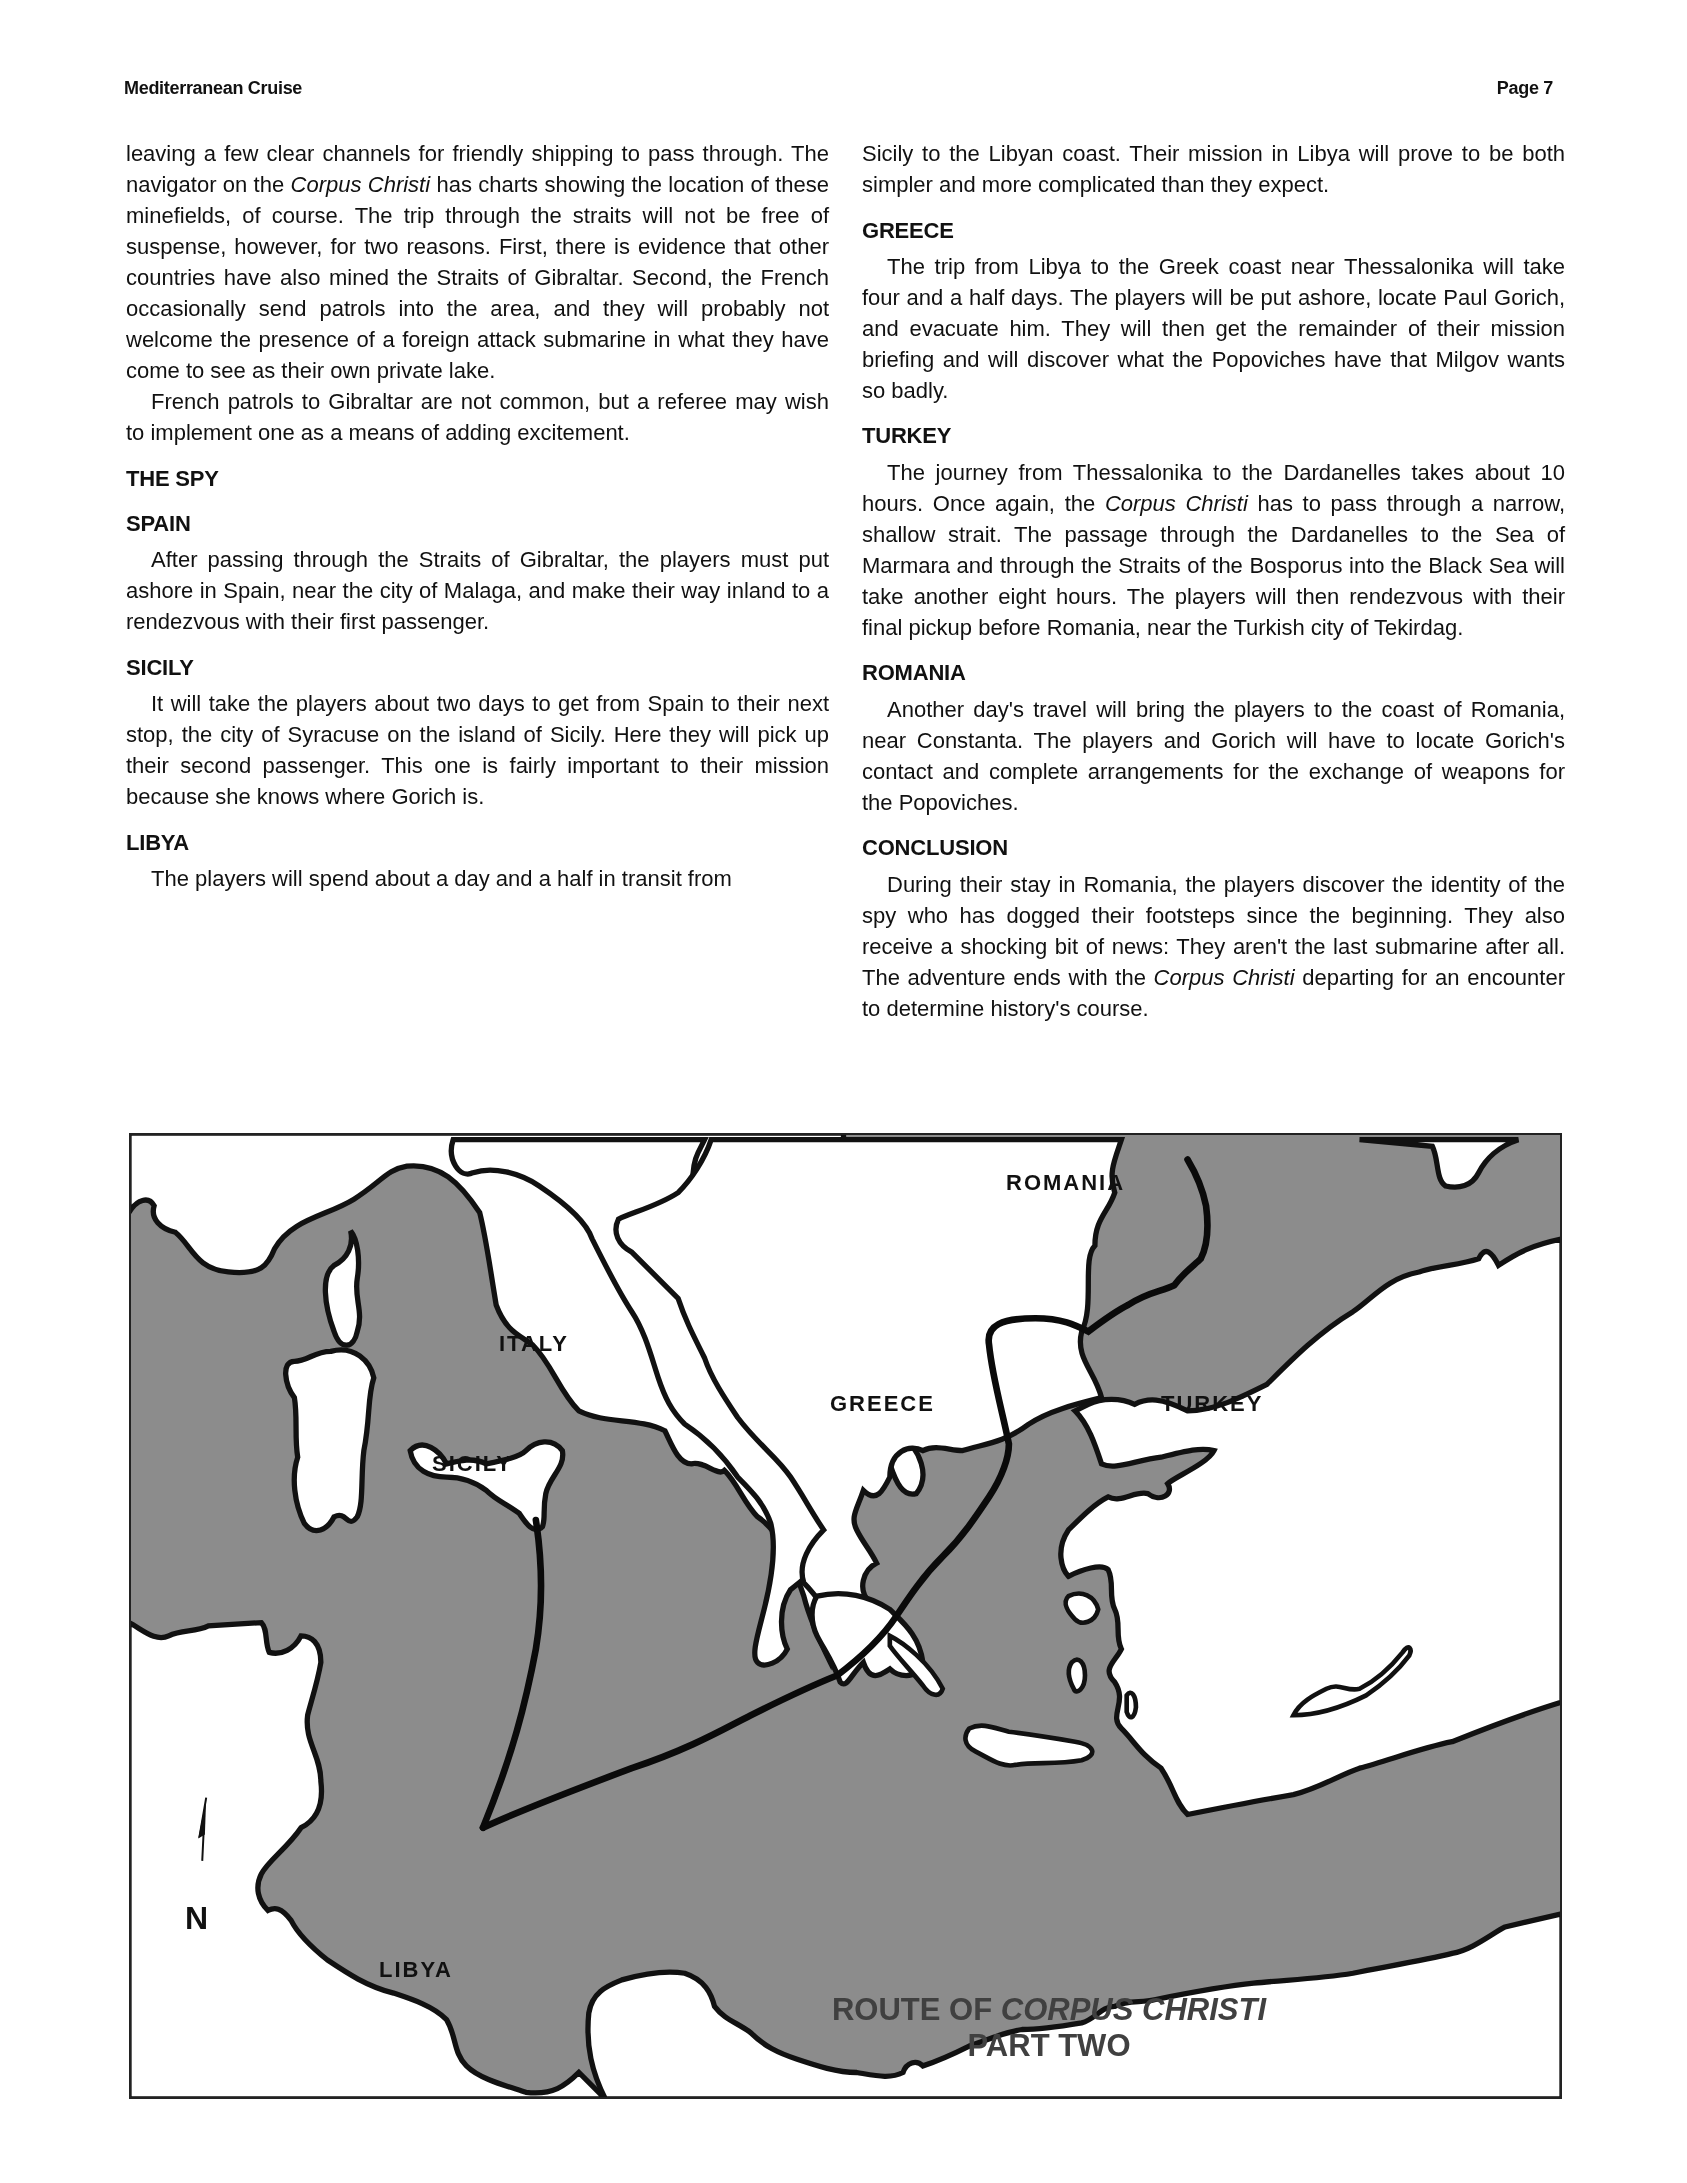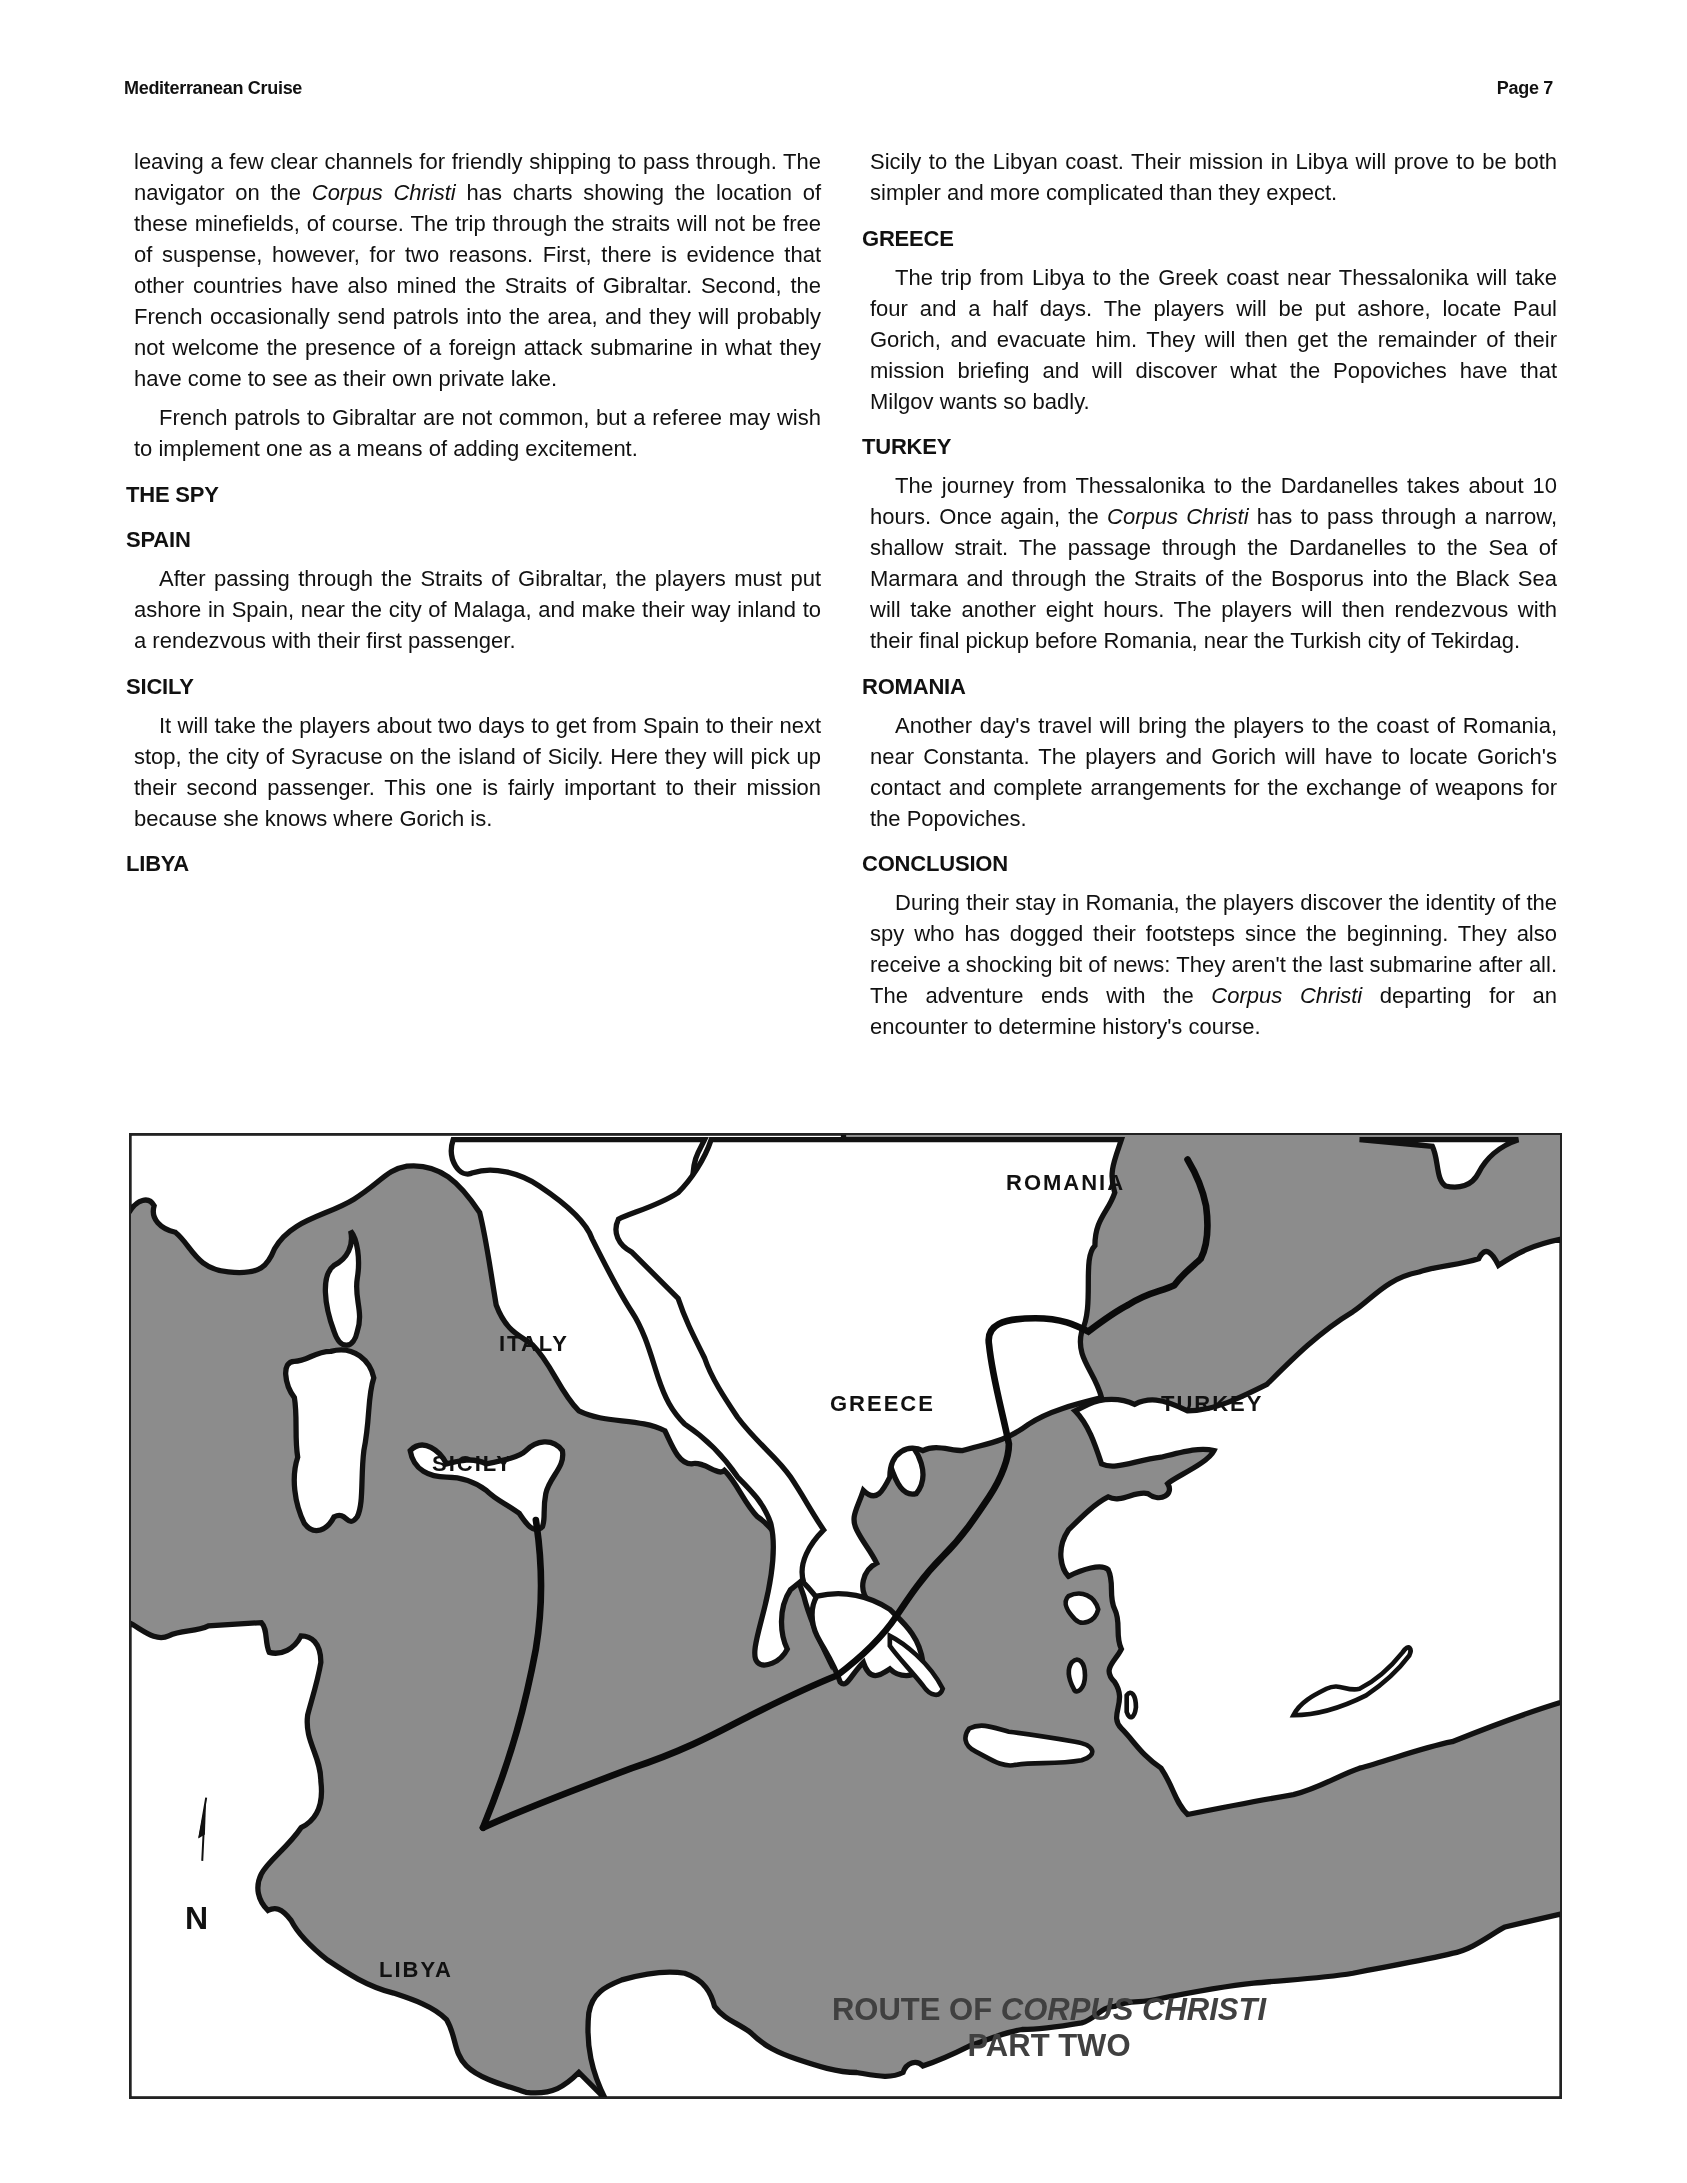--- a/index.html
+++ b/index.html
@@ -4,21 +4,21 @@
 <style>
   html, body { margin: 0; padding: 0; background: #ffffff; }
   body { width: 1687px; height: 2183px; position: relative; overflow: hidden;
          font-family: "Liberation Sans", sans-serif; color: #111; }
   .hdr { position: absolute; top: 78px; font-weight: bold; font-size: 18px; letter-spacing: -0.3px; }
   .hdr.left { left: 124px; }
   .hdr.right { right: 134px; }
   .col { position: absolute; top: 138px; width: 703px; font-size: 22px; line-height: 31px; }
   .col.left { left: 126px; }
   .col.right { left: 862px; }
-  .col p { margin: 8px; text-align: justify; text-indent: 25px; }
+  .col p { margin: 0; text-align: justify; text-indent: 25px; }
   .col p.noindent { text-indent: 0; }
   .col h3 { margin: 14.6px 0 5.3px 0; font-size: 22px; font-weight: bold; line-height: 31px; letter-spacing: -0.2px; }
   .col p + p { margin-top: 0; }
   i { font-style: italic; }
 
   .map-wrap { position: absolute; left: 129px; top: 1133px; width: 1433px; height: 966px; }
   .map-wrap svg { position: absolute; left: 0; top: 0; width: 1433px; height: 966px; }
   .lbl { position: absolute; font-weight: bold; font-size: 22px; letter-spacing: 2px; color: #111; }
   .caption { position: absolute; font-weight: bold; font-size: 31px; text-align: center; line-height: 36px; color: #404040; }
   .north { position: absolute; font-weight: bold; font-size: 32px; color: #111; }
@@ -35,20 +35,21 @@
 
   <h3>THE SPY</h3>
 
   <h3>SPAIN</h3>
   <p>After passing through the Straits of Gibraltar, the players must put ashore in Spain, near the city of Malaga, and make their way inland to a rendezvous with their first passenger.</p>
 
   <h3>SICILY</h3>
   <p>It will take the players about two days to get from Spain to their next stop, the city of Syracuse on the island of Sicily. Here they will pick up their second passenger. This one is fairly important to their mission because she knows where Gorich is.</p>
 
   <h3>LIBYA</h3>
+  <p style="text-align:left">The players will spend about a day and a half in transit from</p>
 </div>
 
 <div class="col right">
   <p class="noindent">Sicily to the Libyan coast. Their mission in Libya will prove to be both simpler and more complicated than they expect.</p>
 
   <h3>GREECE</h3>
   <p>The trip from Libya to the Greek coast near Thessalonika will take four and a half days. The players will be put ashore, locate Paul Gorich, and evacuate him. They will then get the remainder of their mission briefing and will discover what the Popoviches have that Milgov wants so badly.</p>
 
   <h3>TURKEY</h3>
   <p><span>The journey from Thessalonika to the Dardanelles takes about 10 hours. Once again, the </span><i>Corpus Christi</i><span> has to pass through a narrow, shallow strait. The passage through the Dardanelles to the Sea of Marmara and through the Straits of the Bosporus into the Black Sea will take another eight hours. The players will then rendezvous with their final pickup before Romania, near the Turkish city of Tekirdag.</span></p>

